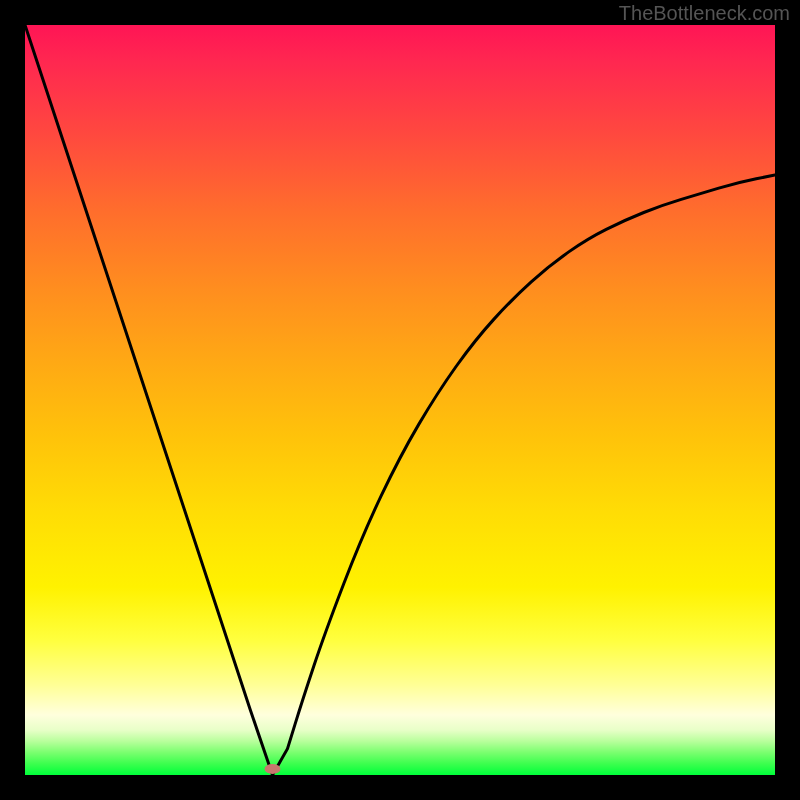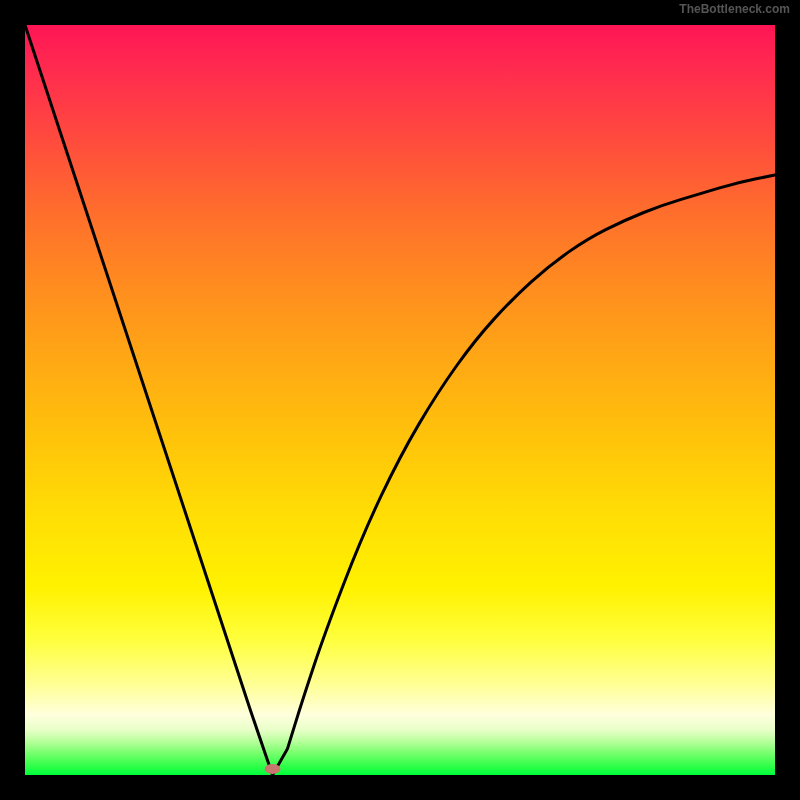--- a/index.html
+++ b/index.html
@@ -12,22 +12,22 @@
       height: 800px;
       background: #000;
       position: relative;
       font-family: Arial, sans-serif;
     }
     .watermark {
       position: absolute;
       top: 2px;
       right: 10px;
       color: #555;
-      font-size: 12px;
-      font-weight: bold;
+      font-size: 20px;
+      font-weight: normal;
       z-index: 10;
       margin-left: 8px;
     }
     .chart-area {
       position: absolute;
       top: 25px;
       left: 25px;
       width: 750px;
       height: 750px;
       overflow: hidden;

